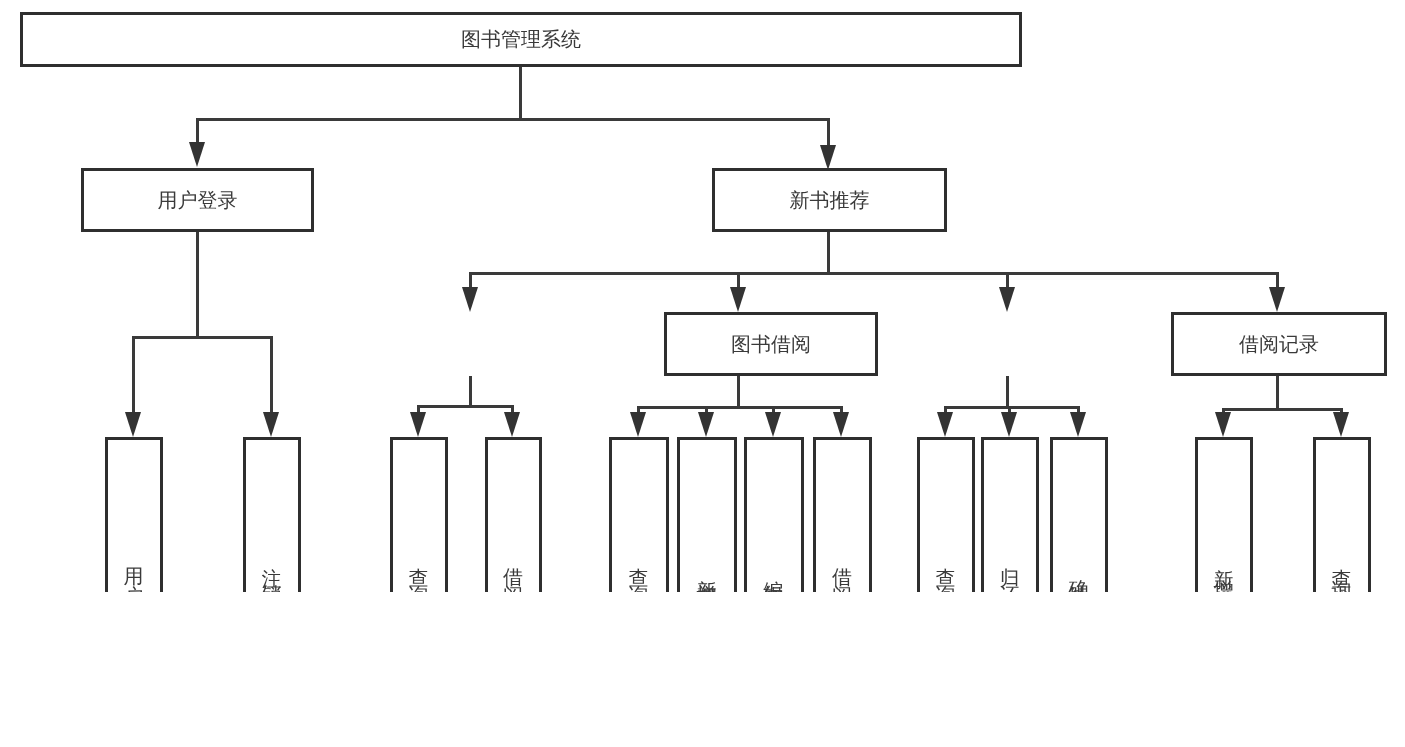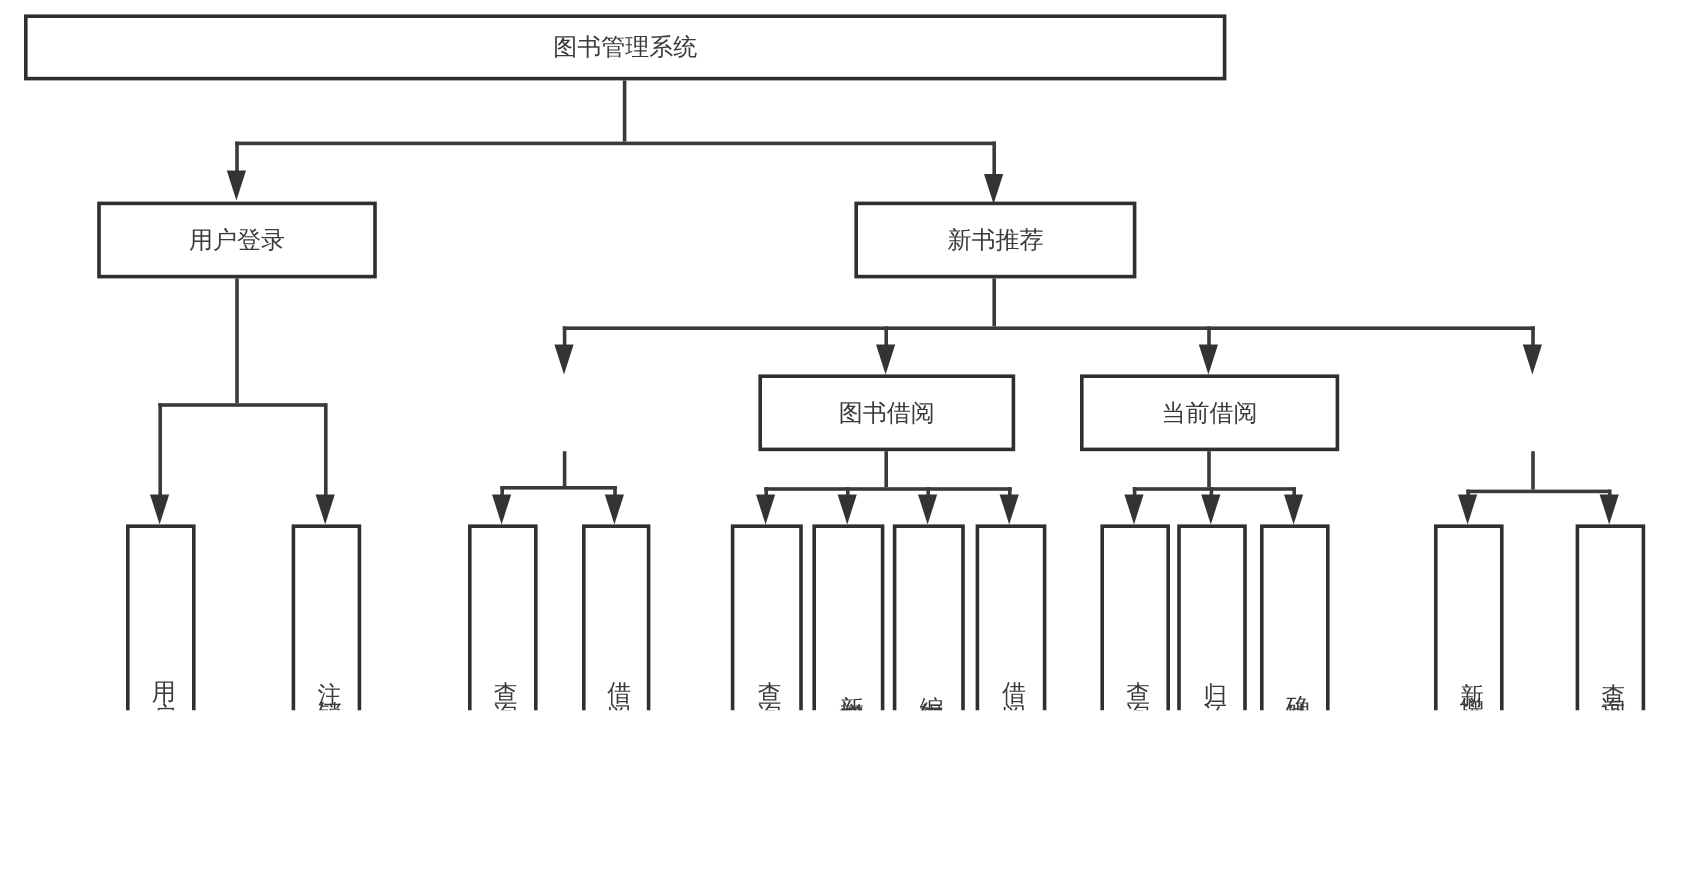--- a/index.html
+++ b/index.html
@@ -1,18 +1,18 @@
 <!DOCTYPE html>
 <html><head>
 <meta charset="utf-8">
 <style>
   html,body{margin:0;padding:0;background:#ffffff;}
   .canvas{
     position:relative;width:1405px;height:592px;background:#ffffff;
-    font-family:Liberation Mono, monospace;color:#3a3a3a;overflow:hidden;
+    font-family:Liberation Serif, serif;color:#3a3a3a;overflow:hidden;
   }
   .box{
     position:absolute;box-sizing:border-box;border:3px solid #2f2f2f;background:#ffffff;
     display:flex;align-items:center;justify-content:center;
   }
   .lbl{font-size:20px;color:#3a3a3a;white-space:nowrap;}
   .leaf .lbl{
     writing-mode:vertical-rl;text-orientation:mixed;line-height:1;white-space:normal;
   }
   .sp17{letter-spacing:17px;}
@@ -42,28 +42,28 @@
 
   <div class="box" style="left:81px;top:168px;width:233px;height:64px;">
     <span class="lbl">用户登录</span>
   </div>
 
   <div class="box" style="left:712px;top:168px;width:235px;height:64px;">
     <span class="lbl">新书推荐</span>
   </div>
 
 
-  <div class="box" style="left:632px;top:312px;width:214px;height:64px;">
+  <div class="box" style="left:664px;top:312px;width:214px;height:64px;">
     <span class="lbl">图书借阅</span>
   </div>
 
-  <div class="box" style="left:900px;top:312px;width:216px;height:64px;">
-    <span class="lbl">当前借阅</span>
+
+  <div class="box" style="left:1171px;top:312px;width:216px;height:64px;">
+    <span class="lbl">借阅记录</span>
   </div>
-
 
   <div class="box leaf" style="left:105px;top:437px;width:58px;height:298px;">
     <span class="lbl sp17">用户登录</span>
   </div>
   <div class="box leaf" style="left:243px;top:437px;width:58px;height:298px;">
     <span class="lbl sp17">注销登录</span>
   </div>
 
   <div class="box leaf" style="left:390px;top:437px;width:58px;height:298px;">
     <span class="lbl sp17">查询图书</span>

